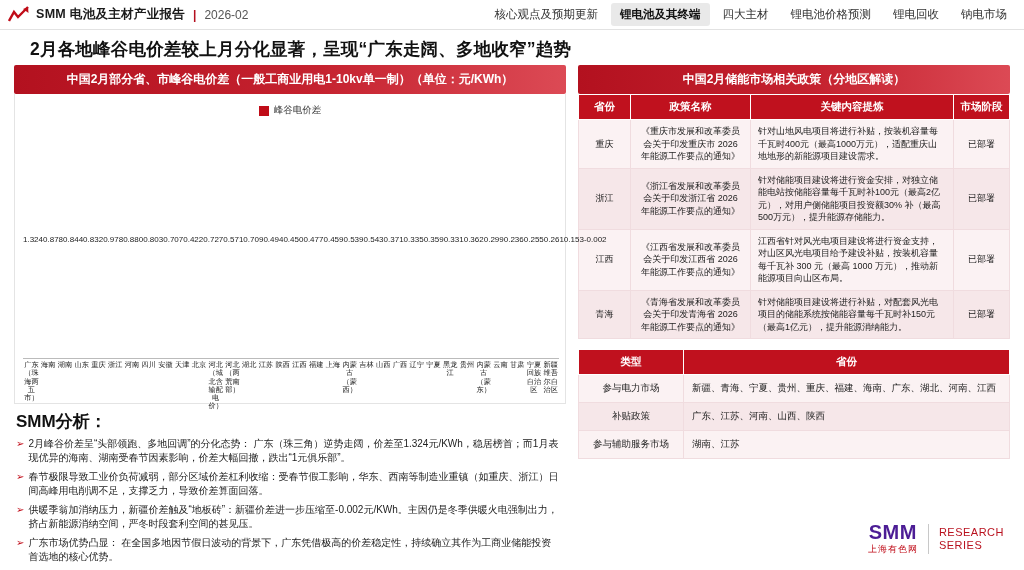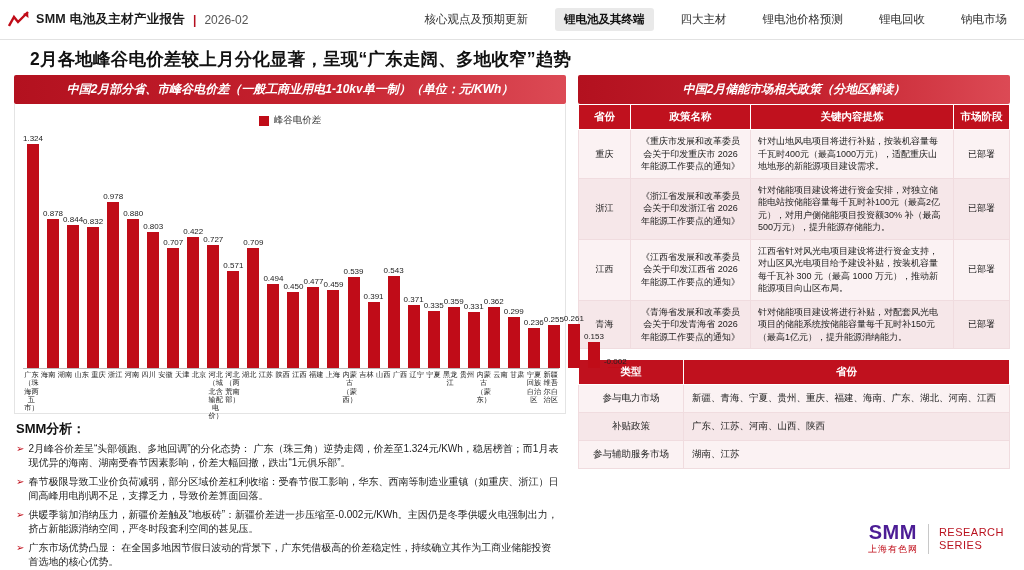--- a/index.html
+++ b/index.html
@@ -7,94 +7,94 @@
   body {
     width:1024px; height:570px;
     background:#ffffff;
     font-family:"Liberation Sans", sans-serif;
     color:#222;
     overflow:hidden;
     position:relative;
   }
   
   .topbar {
-    height:40px; display:flex; align-items:center;
+    height:30px; display:flex; align-items:center;
     border-bottom:1px solid #e2e2e2;
     padding:0 8px;
   }
   .brand-mark {
     width:22px; height:20px; margin-right:6px;
     position:relative; flex:none;
   }
   .brand-mark svg { display:block; }
   .brand-title {
     font-size:12.5px; font-weight:bold; color:#1b1b1b;
     letter-spacing:.3px; white-space:nowrap;
   }
   .brand-div {
     color:#b40f1f; margin:0 8px; font-size:12px; font-weight:bold;
   }
   .brand-date { font-size:12px; color:#555; white-space:nowrap; }
-  .top-tabs { margin-left:auto; display:flex; align-items:center; gap:18px; }
+  .top-tabs { margin-left:auto; display:flex; align-items:center; gap:4px; }
   .tab {
     font-size:11.5px; color:#333; padding:4px 9px; border-radius:3px;
     white-space:nowrap; cursor:pointer;
   }
   .tab.active { background:#e9e9e9; color:#111; font-weight:bold; }
 
   
   .headline {
     font-size:17.5px; font-weight:bold; color:#111;
     padding:7px 0 4px 30px; letter-spacing:.2px;
   }
 
   
   .cols { display:flex; padding:0 14px; gap:12px; }
   .left { width:552px; }
   .right { width:440px; }
 
   .panel-head {
     background:linear-gradient(90deg,#b3111f 0%, #c5222f 55%, #dc4a55 100%);
     color:#fff; font-size:12px; font-weight:bold; text-align:center;
-    padding:6px 20px; border-radius:2px;font-style:italic;
+    padding:6px 20px; border-radius:2px;
   }
 
   
   .chart-box {
     border:1px solid #e4e4e4; border-top:none;
     padding:4px 2px 0 2px; height:310px; position:relative;
   }
   .legend { display:flex; justify-content:center; align-items:center; gap:5px; margin:6px 0 0 0; }
   .legend-swatch { width:10px; height:10px; background:#c00c18; display:inline-block; }
   .legend-label { font-size:9.5px; color:#333; }
   .plot {
     position:relative; height:238px; margin:4px 4px 0 6px;
     border-bottom:1px solid #bbb;
   }
   .bars { display:flex; align-items:flex-end; height:100%; gap:0; }
   .bar-col {
-    flex:1; display:flex; flex-direction:column; justify-content:flex-end;
+    flex:1; display:flex; flex-direction:row; justify-content:flex-end;
     align-items:center; height:100%; position:relative;
   }
   .bar-val {
     font-size:8px; color:#222; margin-bottom:1px; white-space:nowrap;
   }
   .bar {
     width:60%; background:#c00c18; min-height:1px;
   }
   .bar.neg { background:#c00c18; }
   .xlabels { display:flex; margin:2px 4px 0 6px; }
   .xlab {
     flex:1; font-size:7.2px; line-height:8.3px; color:#222;
     text-align:center; word-break:break-all; padding:0 1px;
   }
 
   
   .analysis { padding:6px 6px 0 2px; }
-  .analysis-title { font-size:13px; font-weight:bold; color:#111; margin-bottom:4px; }
+  .analysis-title { font-size:17px; font-weight:bold; color:#111; margin-bottom:4px; }
   .bullet { display:flex; font-size:10px; line-height:14px; color:#222; margin-bottom:5px; }
   .bullet .arr { color:#c00c18; margin-right:4px; flex:none; font-size:10px; }
   .source { font-size:8.5px; color:#888; font-style:italic; margin-top:6px; }
 
   
   table { border-collapse:collapse; width:100%; table-layout:fixed; }
   .tbl1 th {
     background:#c0111e; color:#fff; font-size:10.5px; font-weight:bold;
     padding:5px 3px; border:1px solid #fff; text-align:center;
   }
@@ -228,24 +228,20 @@
               <div class="bar-val">0.477</div>
               <div class="bar" style="height: 34.0714%;"></div>
             </div>
             <div class="bar-col">
               <div class="bar-val">0.459</div>
               <div class="bar" style="height: 32.7857%;"></div>
             </div>
             <div class="bar-col">
               <div class="bar-val">0.539</div>
               <div class="bar" style="height: 38.5%;"></div>
-            </div>
-            <div class="bar-col">
-              <div class="bar-val">0.391</div>
-              <div class="bar" style="height: 27.9286%;"></div>
             </div>
             <div class="bar-col">
               <div class="bar-val">0.543</div>
               <div class="bar" style="height: 38.7857%;"></div>
             </div>
             <div class="bar-col">
               <div class="bar-val">0.371</div>
               <div class="bar" style="height: 26.5%;"></div>
             </div>
             <div class="bar-col">

